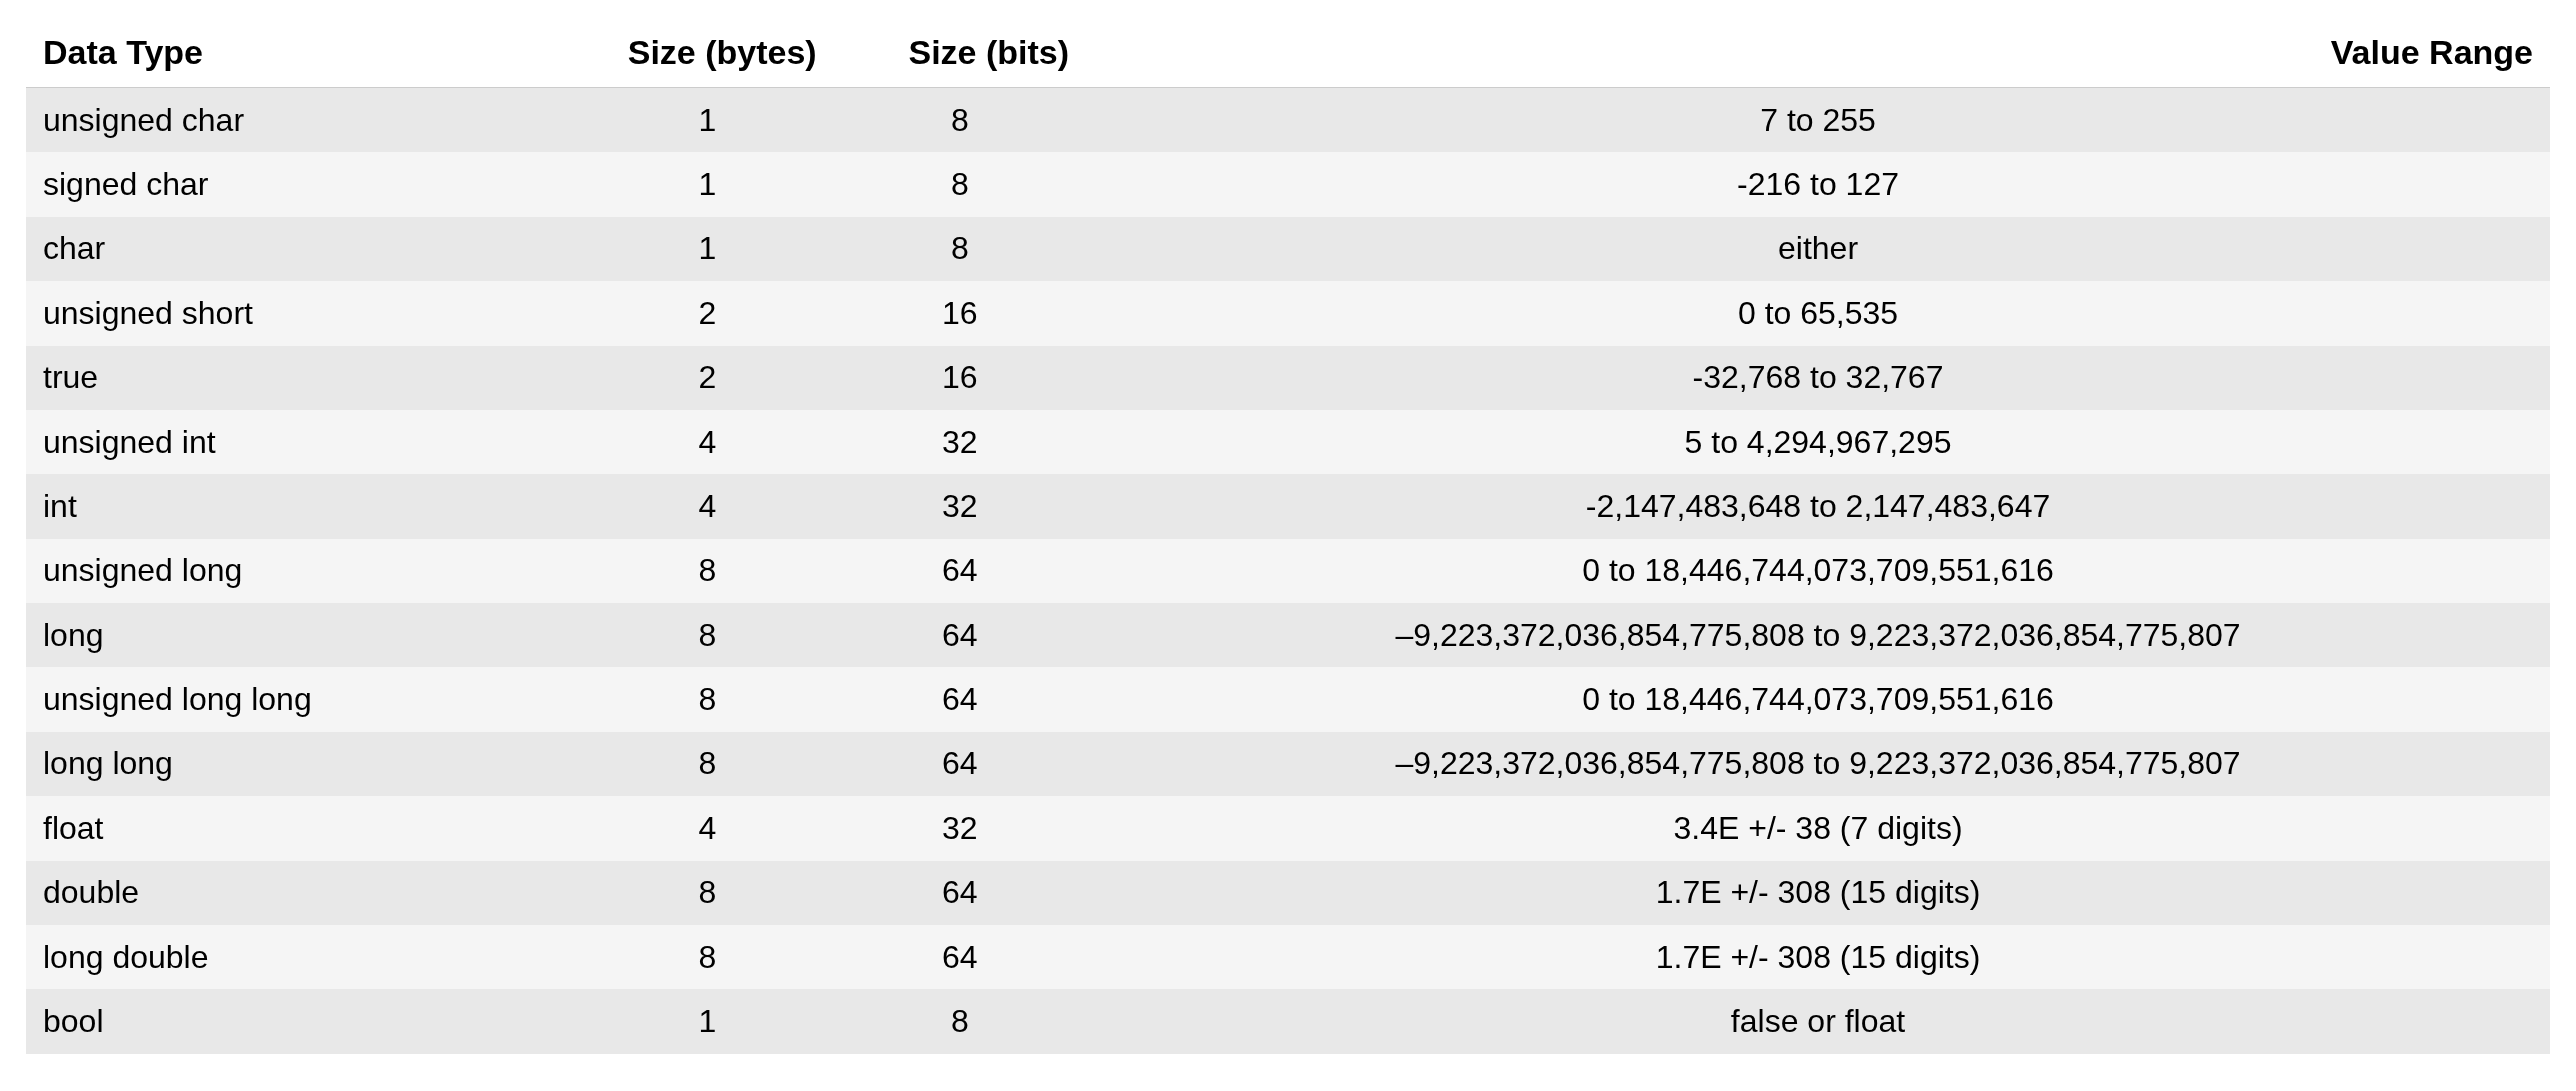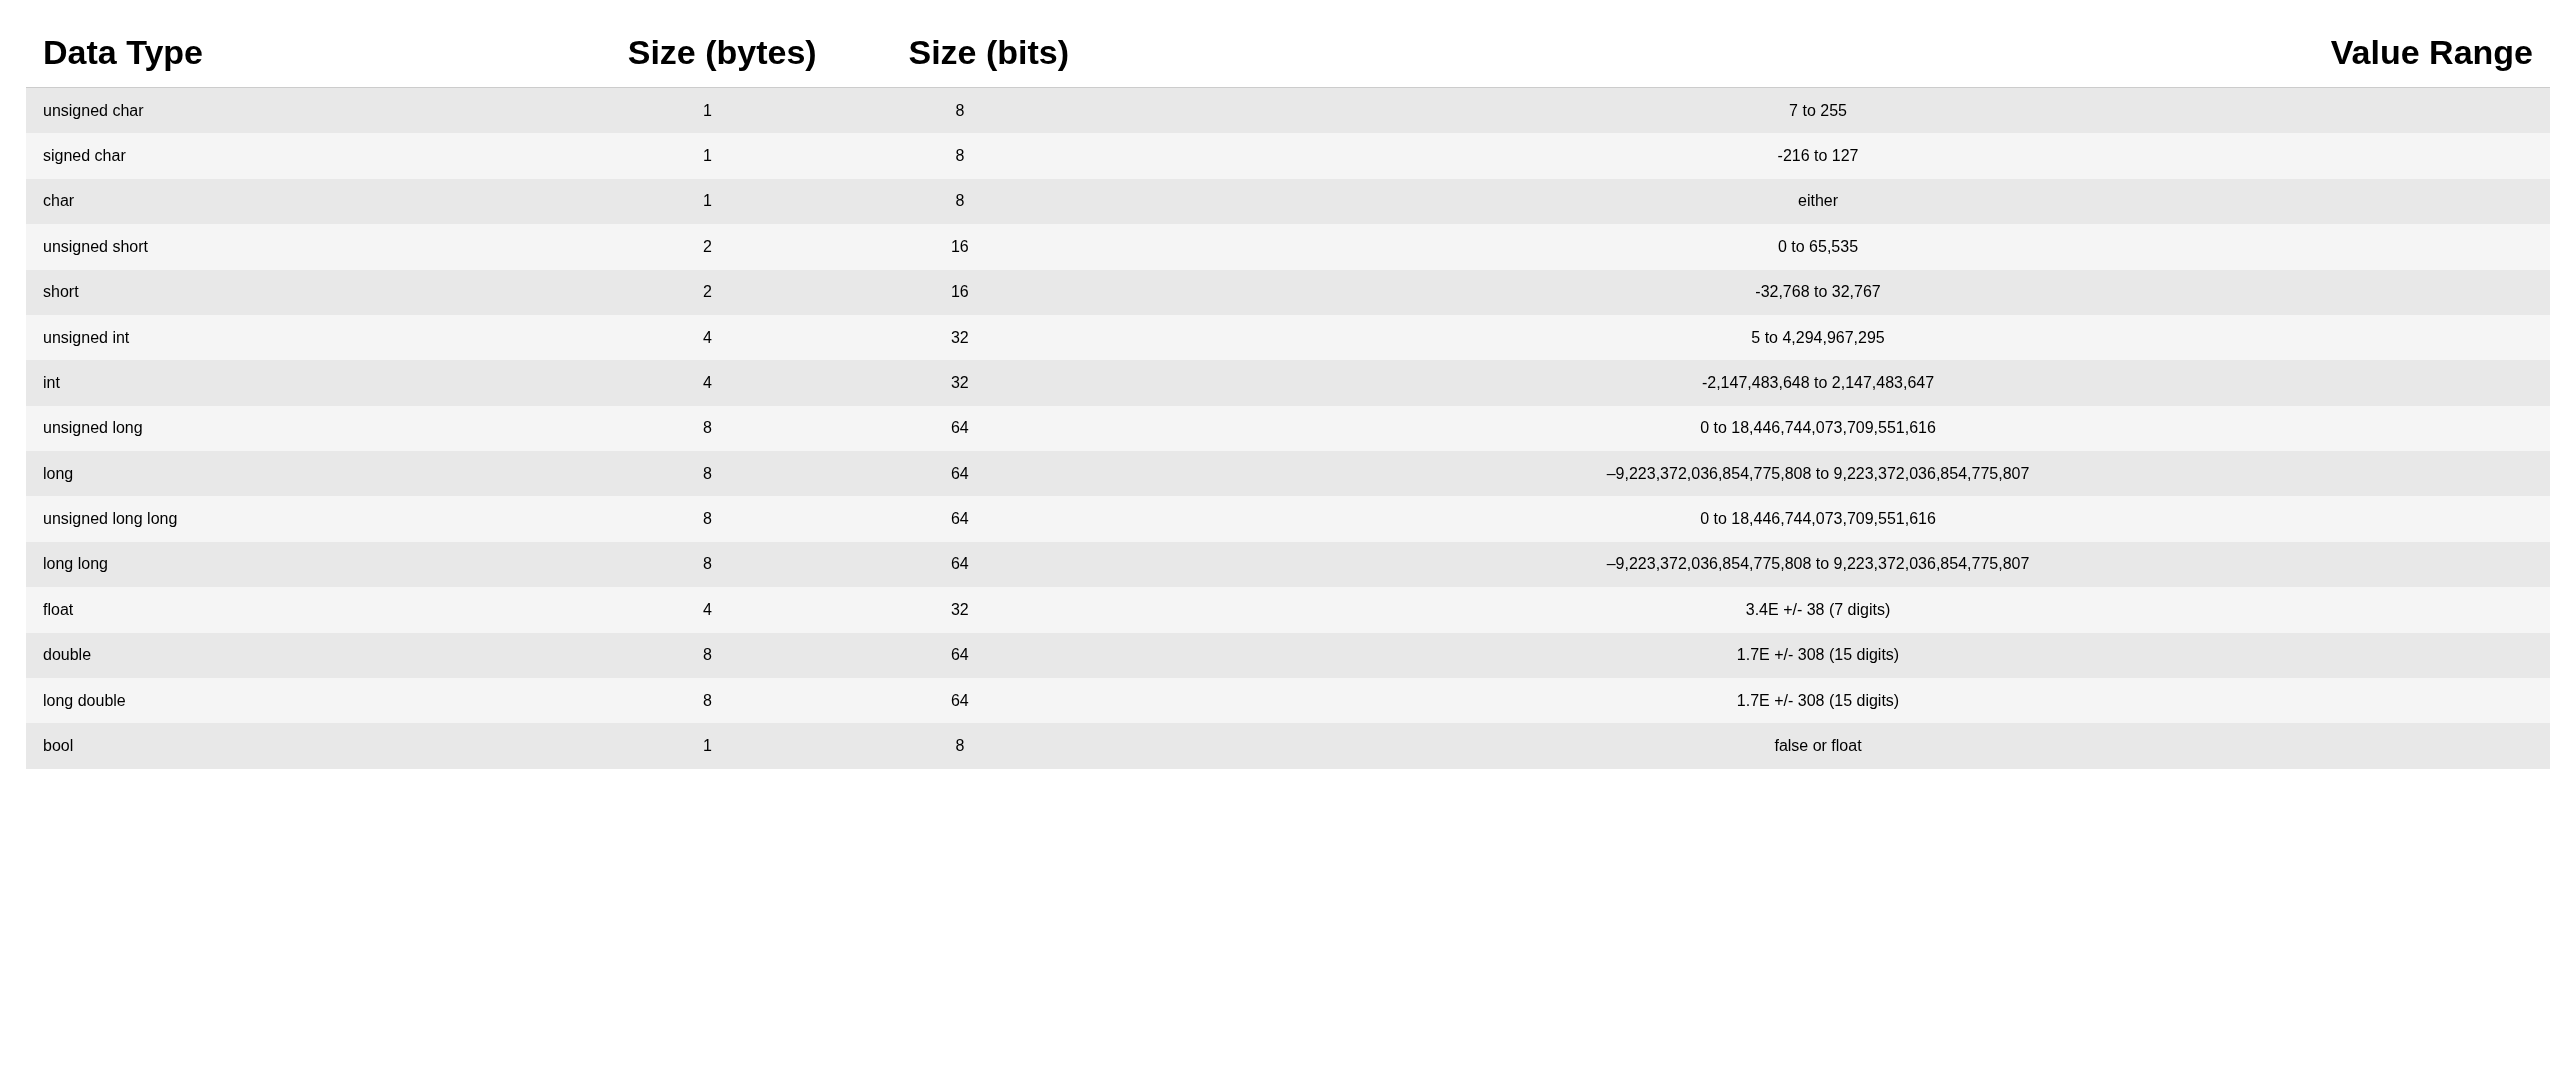--- a/index.html
+++ b/index.html
@@ -49,21 +49,21 @@
     tbody tr:nth-child(odd) {
       background: #e8e8e8;
     }
 
     tbody tr:nth-child(even) {
       background: #f5f5f5;
     }
 
     tbody td {
       padding: 13.7px 17px;
-      font-size: 16px;
+      font-size: 32px;
     }
 
     tbody td.center {
       text-align: center;
     }
 
     tbody td.right {
       text-align: center;
     }
 
@@ -115,21 +115,21 @@
           <td class="center">8</td>
           <td class="right">either</td>
         </tr>
         <tr>
           <td>unsigned short</td>
           <td class="center">2</td>
           <td class="center">16</td>
           <td class="right">0 to 65,535</td>
         </tr>
         <tr>
-          <td>short</td>
+          <td>true</td>
           <td class="center">2</td>
           <td class="center">16</td>
           <td class="right">-32,768 to 32,767</td>
         </tr>
         <tr>
           <td>unsigned int</td>
           <td class="center">4</td>
           <td class="center">32</td>
           <td class="right">5 to 4,294,967,295</td>
         </tr>

